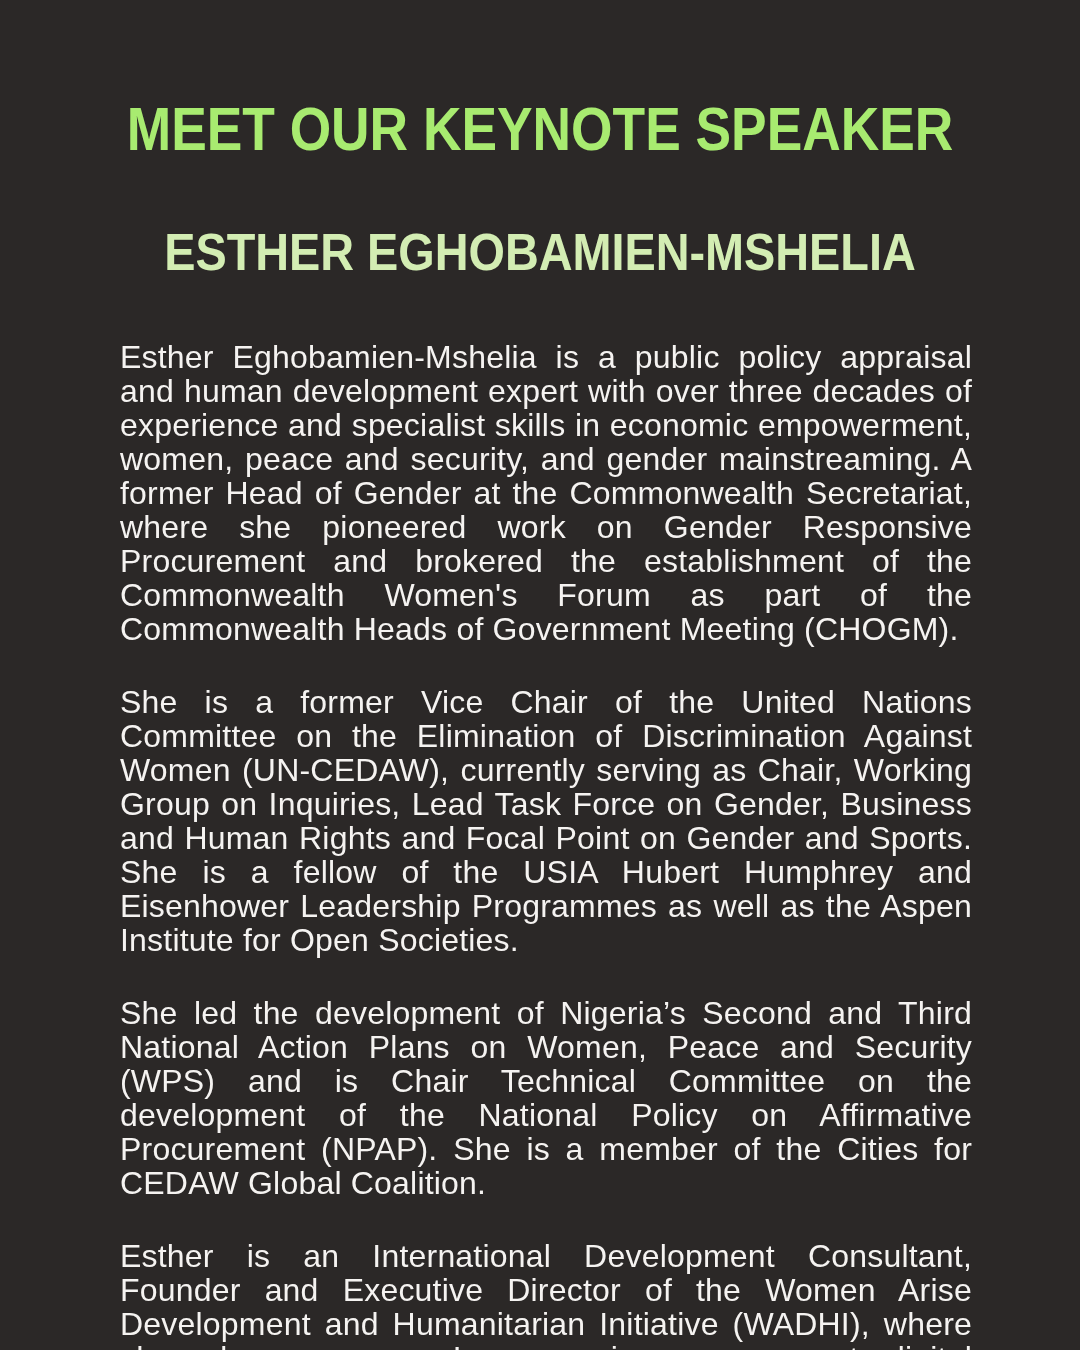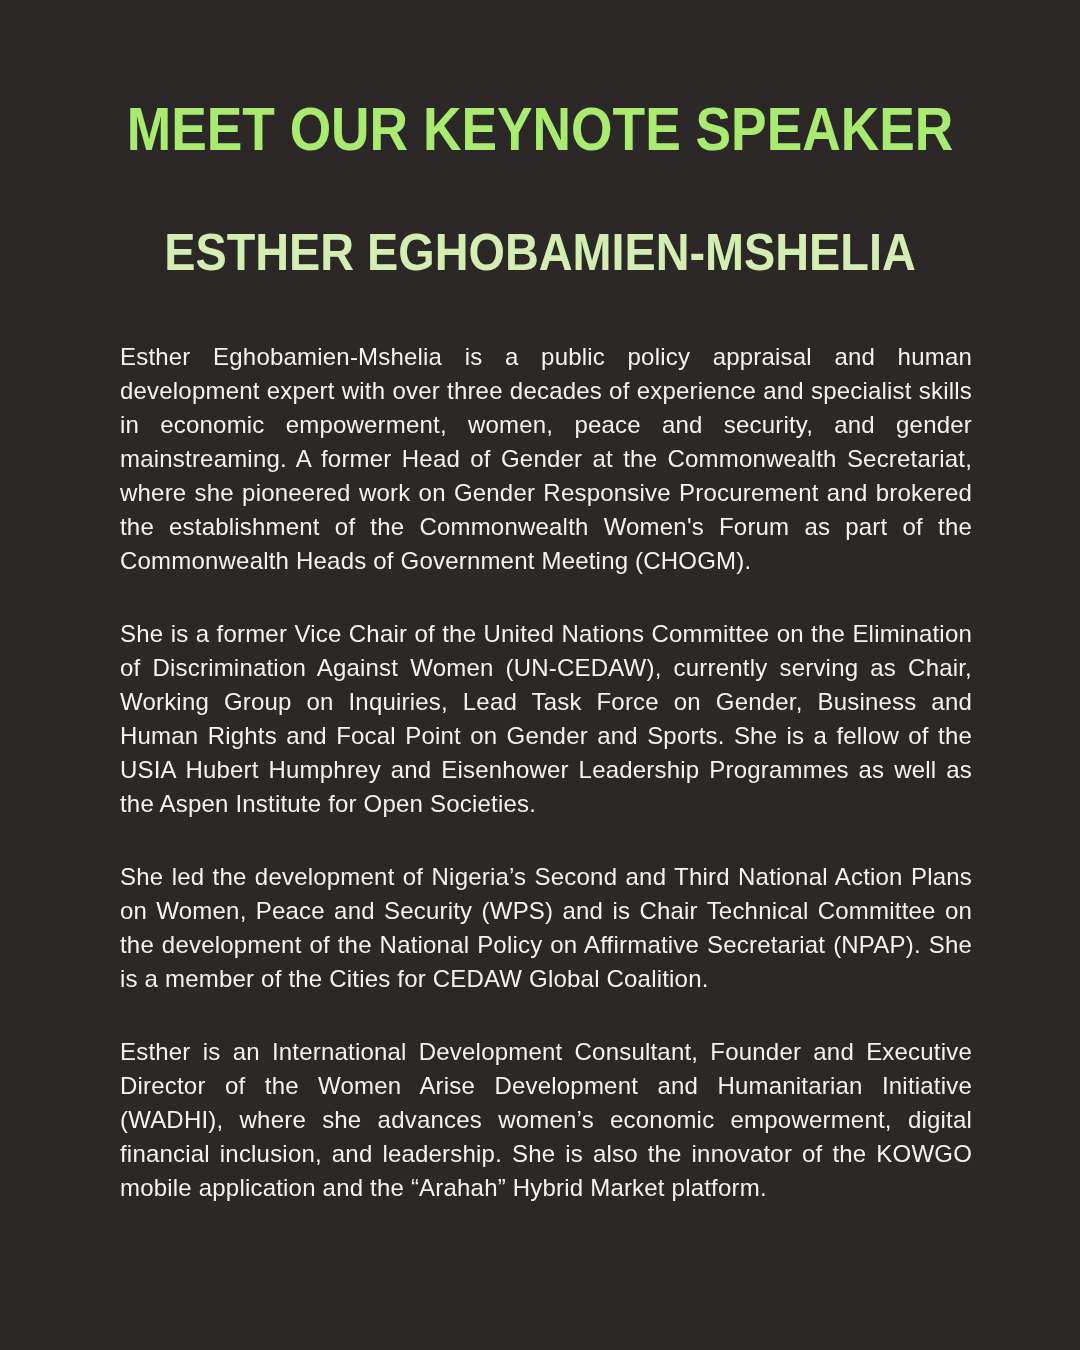--- a/index.html
+++ b/index.html
@@ -42,21 +42,21 @@
     transform: scaleX(0.90);
     transform-origin: center;
     white-space: nowrap;
   }
   .bio {
     margin: 62px 108px 0 120px;
   }
   .bio p {
     margin: 0 0 39px 0;
     color: #F5F3F1;
-    font-size: 24px;
+    font-size: 32px;
     line-height: 34px;
     font-weight: 400;
     text-align: justify;
     text-align-last: left;
     letter-spacing: 0.2px;
   }
   .bio p:last-child {
     margin-bottom: 0;
   }
 </style>
@@ -64,16 +64,16 @@
 <body>
 
 <div class="poster">
   <h1 class="title">MEET OUR KEYNOTE SPEAKER</h1>
 
   <h2 class="speaker-name">ESTHER EGHOBAMIEN-MSHELIA</h2>
 
   <div class="bio">
     <p>Esther Eghobamien-Mshelia is a public policy appraisal and human development expert with over three decades of experience and specialist skills in economic empowerment, women, peace and security, and gender mainstreaming. A former Head of Gender at the Commonwealth Secretariat, where she pioneered work on Gender Responsive Procurement and brokered the establishment of the Commonwealth Women's Forum as part of the Commonwealth Heads of Government Meeting (CHOGM).</p>
     <p>She is a former Vice Chair of the United Nations Committee on the Elimination of Discrimination Against Women (UN-CEDAW), currently serving as Chair, Working Group on Inquiries, Lead Task Force on Gender, Business and Human Rights and Focal Point on Gender and Sports. She is a fellow of the USIA Hubert Humphrey and Eisenhower Leadership Programmes as well as the Aspen Institute for Open Societies.</p>
-    <p>She led the development of Nigeria’s Second and Third National Action Plans on Women, Peace and Security (WPS) and is Chair Technical Committee on the development of the National Policy on Affirmative Secretariat (NPAP). She is a member of the Cities for CEDAW Global Coalition.</p>
+    <p>She led the development of Nigeria’s Second and Third National Action Plans on Women, Peace and Security (WPS) and is Chair Technical Committee on the development of the National Policy on Affirmative Procurement (NPAP). She is a member of the Cities for CEDAW Global Coalition.</p>
     <p>Esther is an International Development Consultant, Founder and Executive Director of the Women Arise Development and Humanitarian Initiative (WADHI), where she advances women’s economic empowerment, digital financial inclusion, and leadership. She is also the innovator of the KOWGO mobile application and the “Arahah” Hybrid Market platform.</p>
   </div>
 </div>
 
 </body></html>

